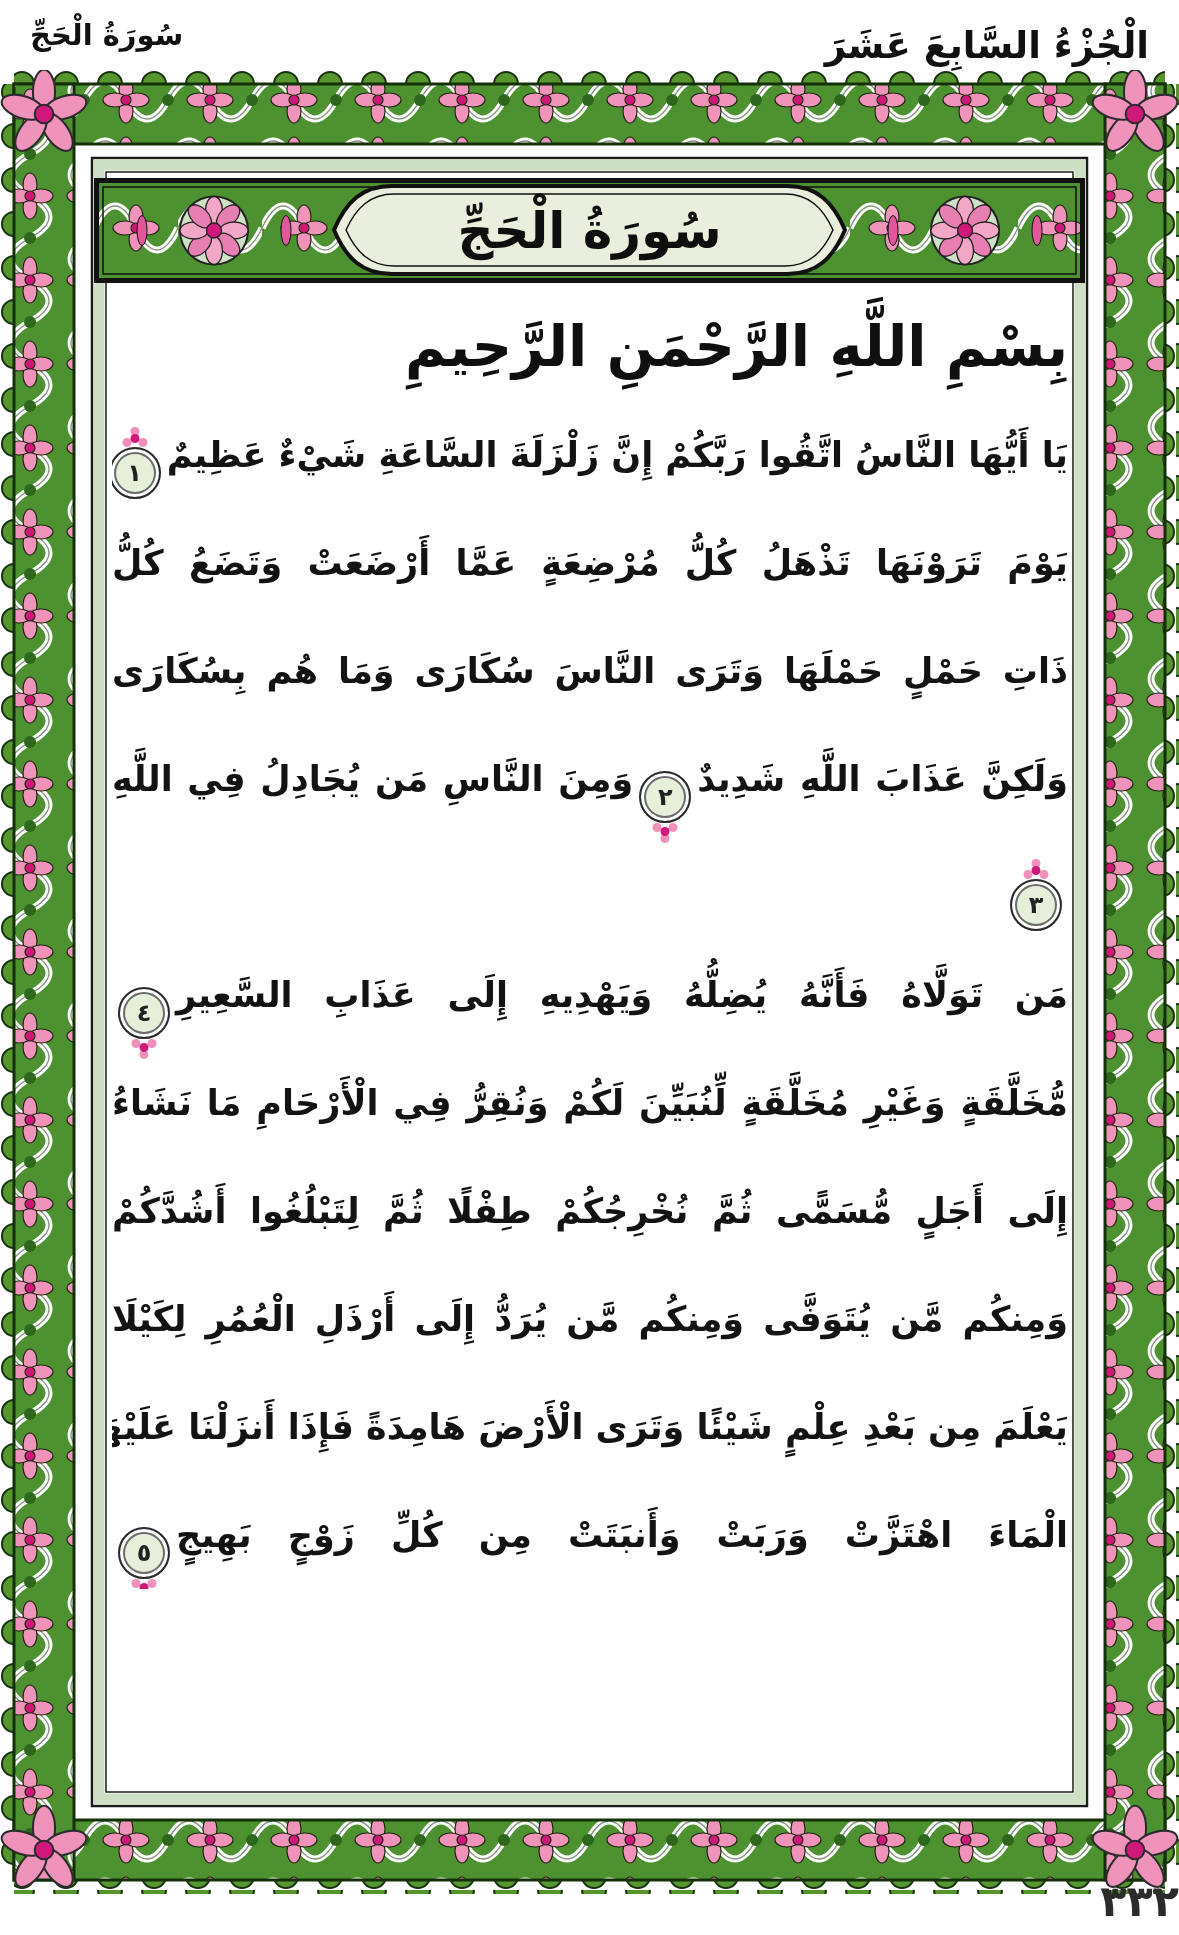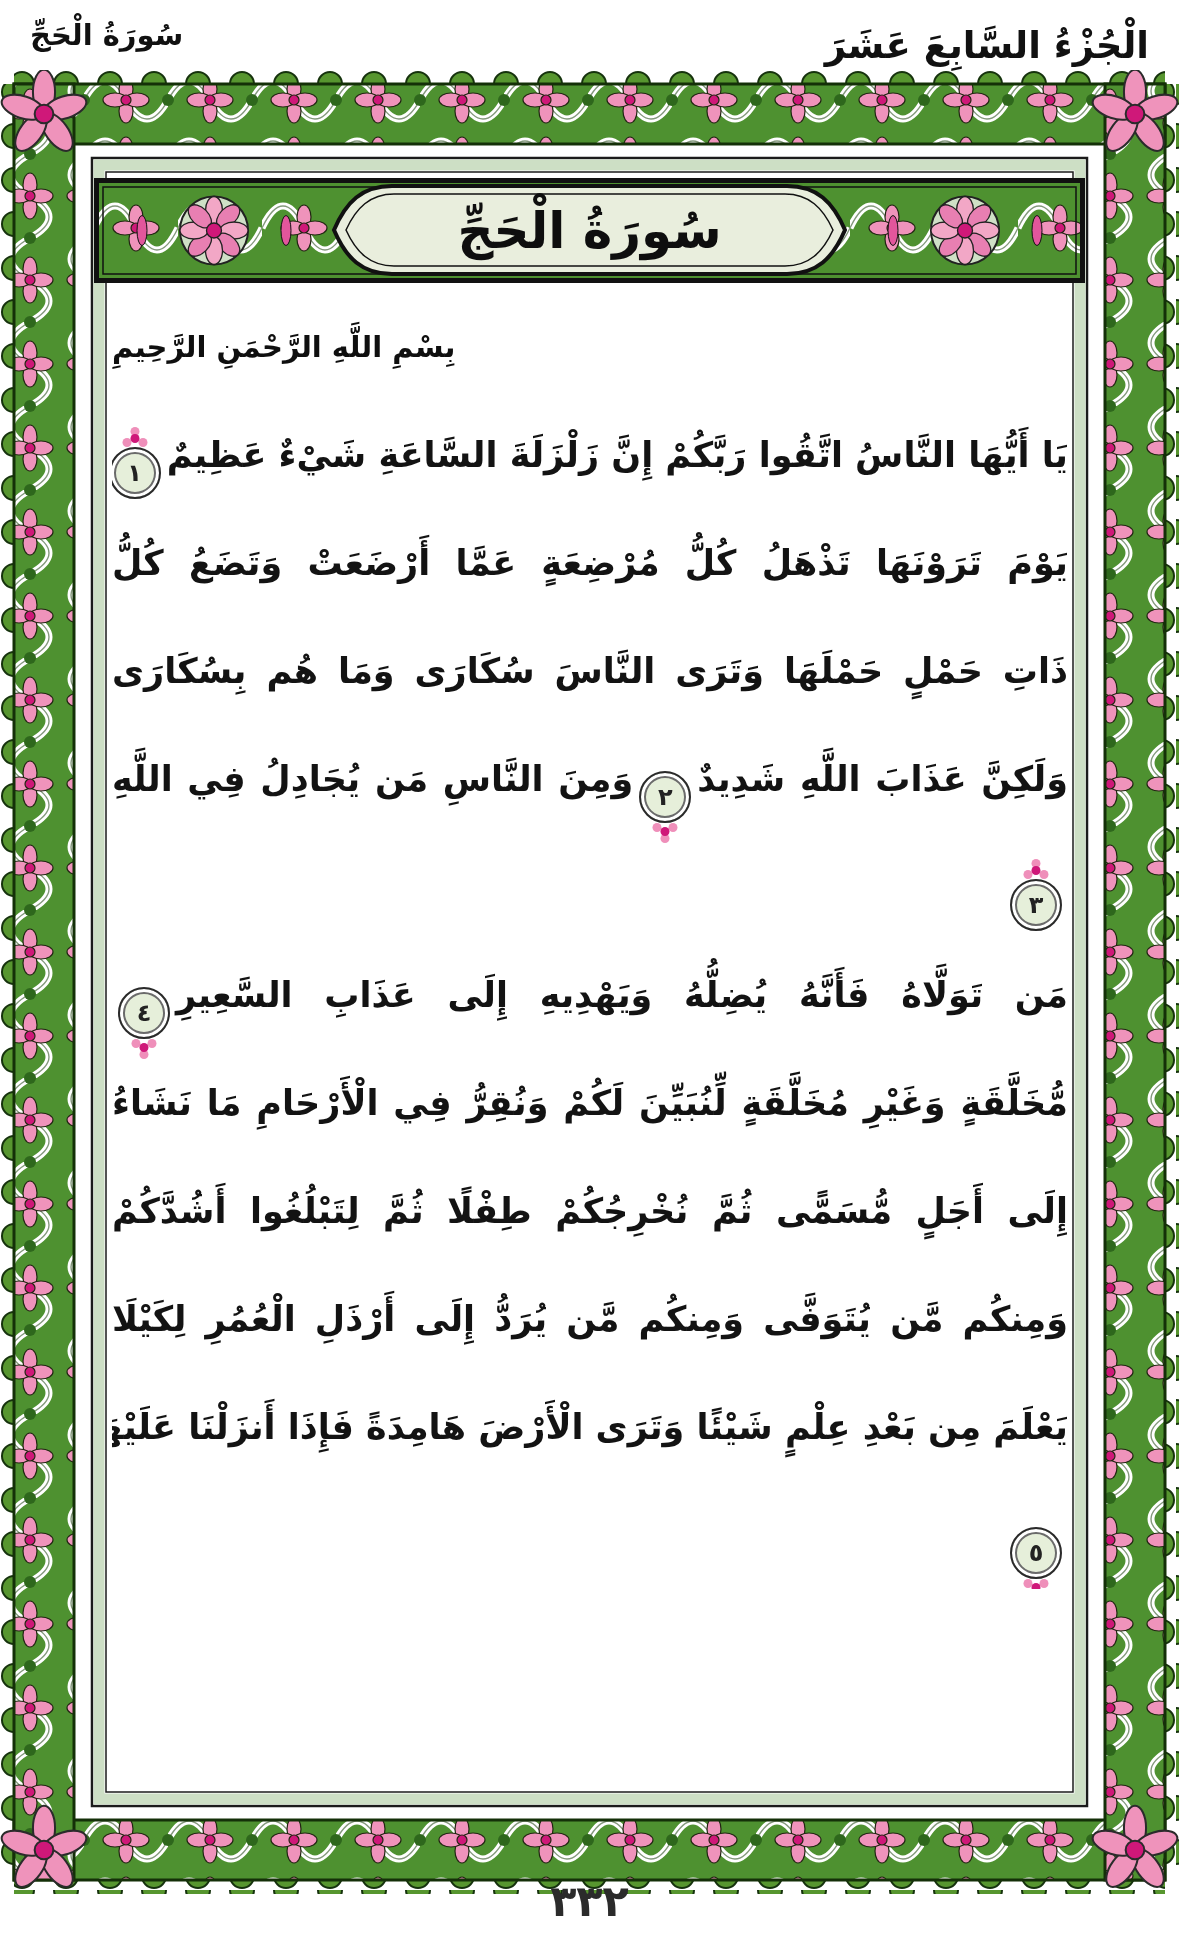--- a/index.html
+++ b/index.html
@@ -15,42 +15,42 @@
   .frame-svg{position:absolute;top:70px;left:0;width:1179px;height:1824px;}
 
   
   .titleband{position:absolute;left:94px;top:178px;width:991px;height:105px;}
   .titleband svg{position:absolute;inset:0;}
   .titletext{position:absolute;inset:0;display:flex;align-items:center;justify-content:center;
              font-size:50px;font-weight:bold;color:#0e0e0e;direction:rtl;}
 
   
   .bismillah{position:absolute;left:112px;top:292px;width:956px;height:110px;line-height:110px;
-             text-align:left;font-size:29px;font-weight:bold;color:#0f0f0f;direction:rtl;white-space:nowrap;}
+             text-align:right;font-size:56px;font-weight:bold;color:#0f0f0f;direction:rtl;white-space:nowrap;}
 
   
   .textarea{position:absolute;left:112px;top:401px;width:956px;direction:rtl;overflow:hidden;}
   .qline{height:108px;line-height:108px;font-size:35px;font-weight:bold;color:#131313;
          text-align:justify;text-align-last:justify;text-justify:inter-word;white-space:nowrap;}
   .seg:empty{display:none;}
 
   
   .marker{display:inline-flex;align-items:center;justify-content:center;
           width:48px;height:48px;border-radius:50%;background:#e6efda;
           border:2px solid #2a2a2a;box-shadow:inset 0 0 0 3px #ffffff,inset 0 0 0 5px #6b6b6b;
           position:relative;vertical-align:-14px;margin:0 6px;}
   .mnum{font-size:24px;line-height:1;font-weight:bold;color:#222;}
   .mflower{position:absolute;left:50%;top:-15px;transform:translateX(-50%);
            width:9px;height:9px;border-radius:50%;background:#cf1879;
            box-shadow:-8px 4px 0 0 #ef8fba,8px 4px 0 0 #ef8fba,0 -7px 0 0 #ef8fba;}
   .m-bot .mflower{top:auto;bottom:-15px;
            box-shadow:-8px -4px 0 0 #ef8fba,8px -4px 0 0 #ef8fba,0 7px 0 0 #ef8fba;}
 
   
-  .pageno{position:absolute;left:0;right:0;top:1876px;text-align:center;
+  .pageno{position:absolute;left:0;right:0;top:1876px;
           font-size:43px;font-weight:bold;color:#2b2b2b;}
 </style>
 </head>
 <body>
 
 <div class="sheet">
 
   <div class="hdr hdr-right">الْجُزْءُ السَّابِعَ عَشَرَ</div>
   <div class="hdr hdr-left">سُورَةُ الْحَجِّ</div>
 
@@ -217,21 +217,21 @@
     <div class="qline">
       <span class="seg">إِلَى أَجَلٍ مُّسَمًّى ثُمَّ نُخْرِجُكُمْ طِفْلًا ثُمَّ لِتَبْلُغُوا أَشُدَّكُمْ</span>
     </div>
     <div class="qline">
       <span class="seg">وَمِنكُم مَّن يُتَوَفَّى وَمِنكُم مَّن يُرَدُّ إِلَى أَرْذَلِ الْعُمُرِ لِكَيْلَا</span>
     </div>
     <div class="qline">
       <span class="seg">يَعْلَمَ مِن بَعْدِ عِلْمٍ شَيْئًا وَتَرَى الْأَرْضَ هَامِدَةً فَإِذَا أَنزَلْنَا عَلَيْهَا</span>
     </div>
     <div class="qline">
-      <span class="marker m-bot">
+      <span class="seg">الْمَاءَ اهْتَزَّتْ وَرَبَتْ وَأَنبَتَتْ مِن كُلِّ زَوْجٍ بَهِيجٍ</span><span class="marker m-bot">
           <span class="mflower"></span>
           <span class="mnum">٥</span>
         </span>
     </div>
 
   </div>
 
   <div class="pageno">٣٣٢</div>
 
 </div>

